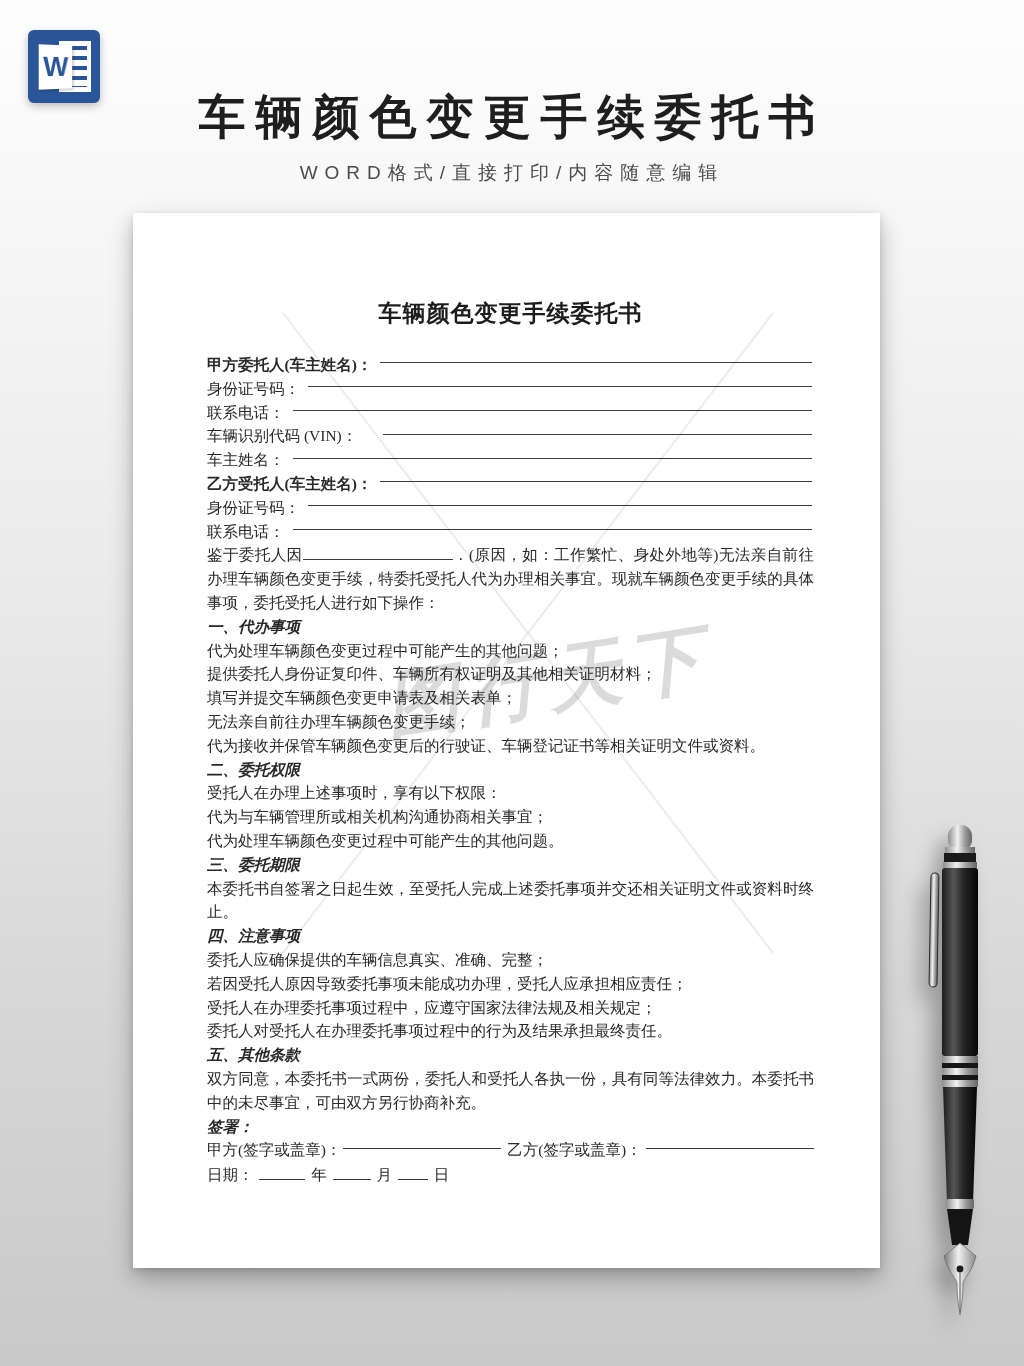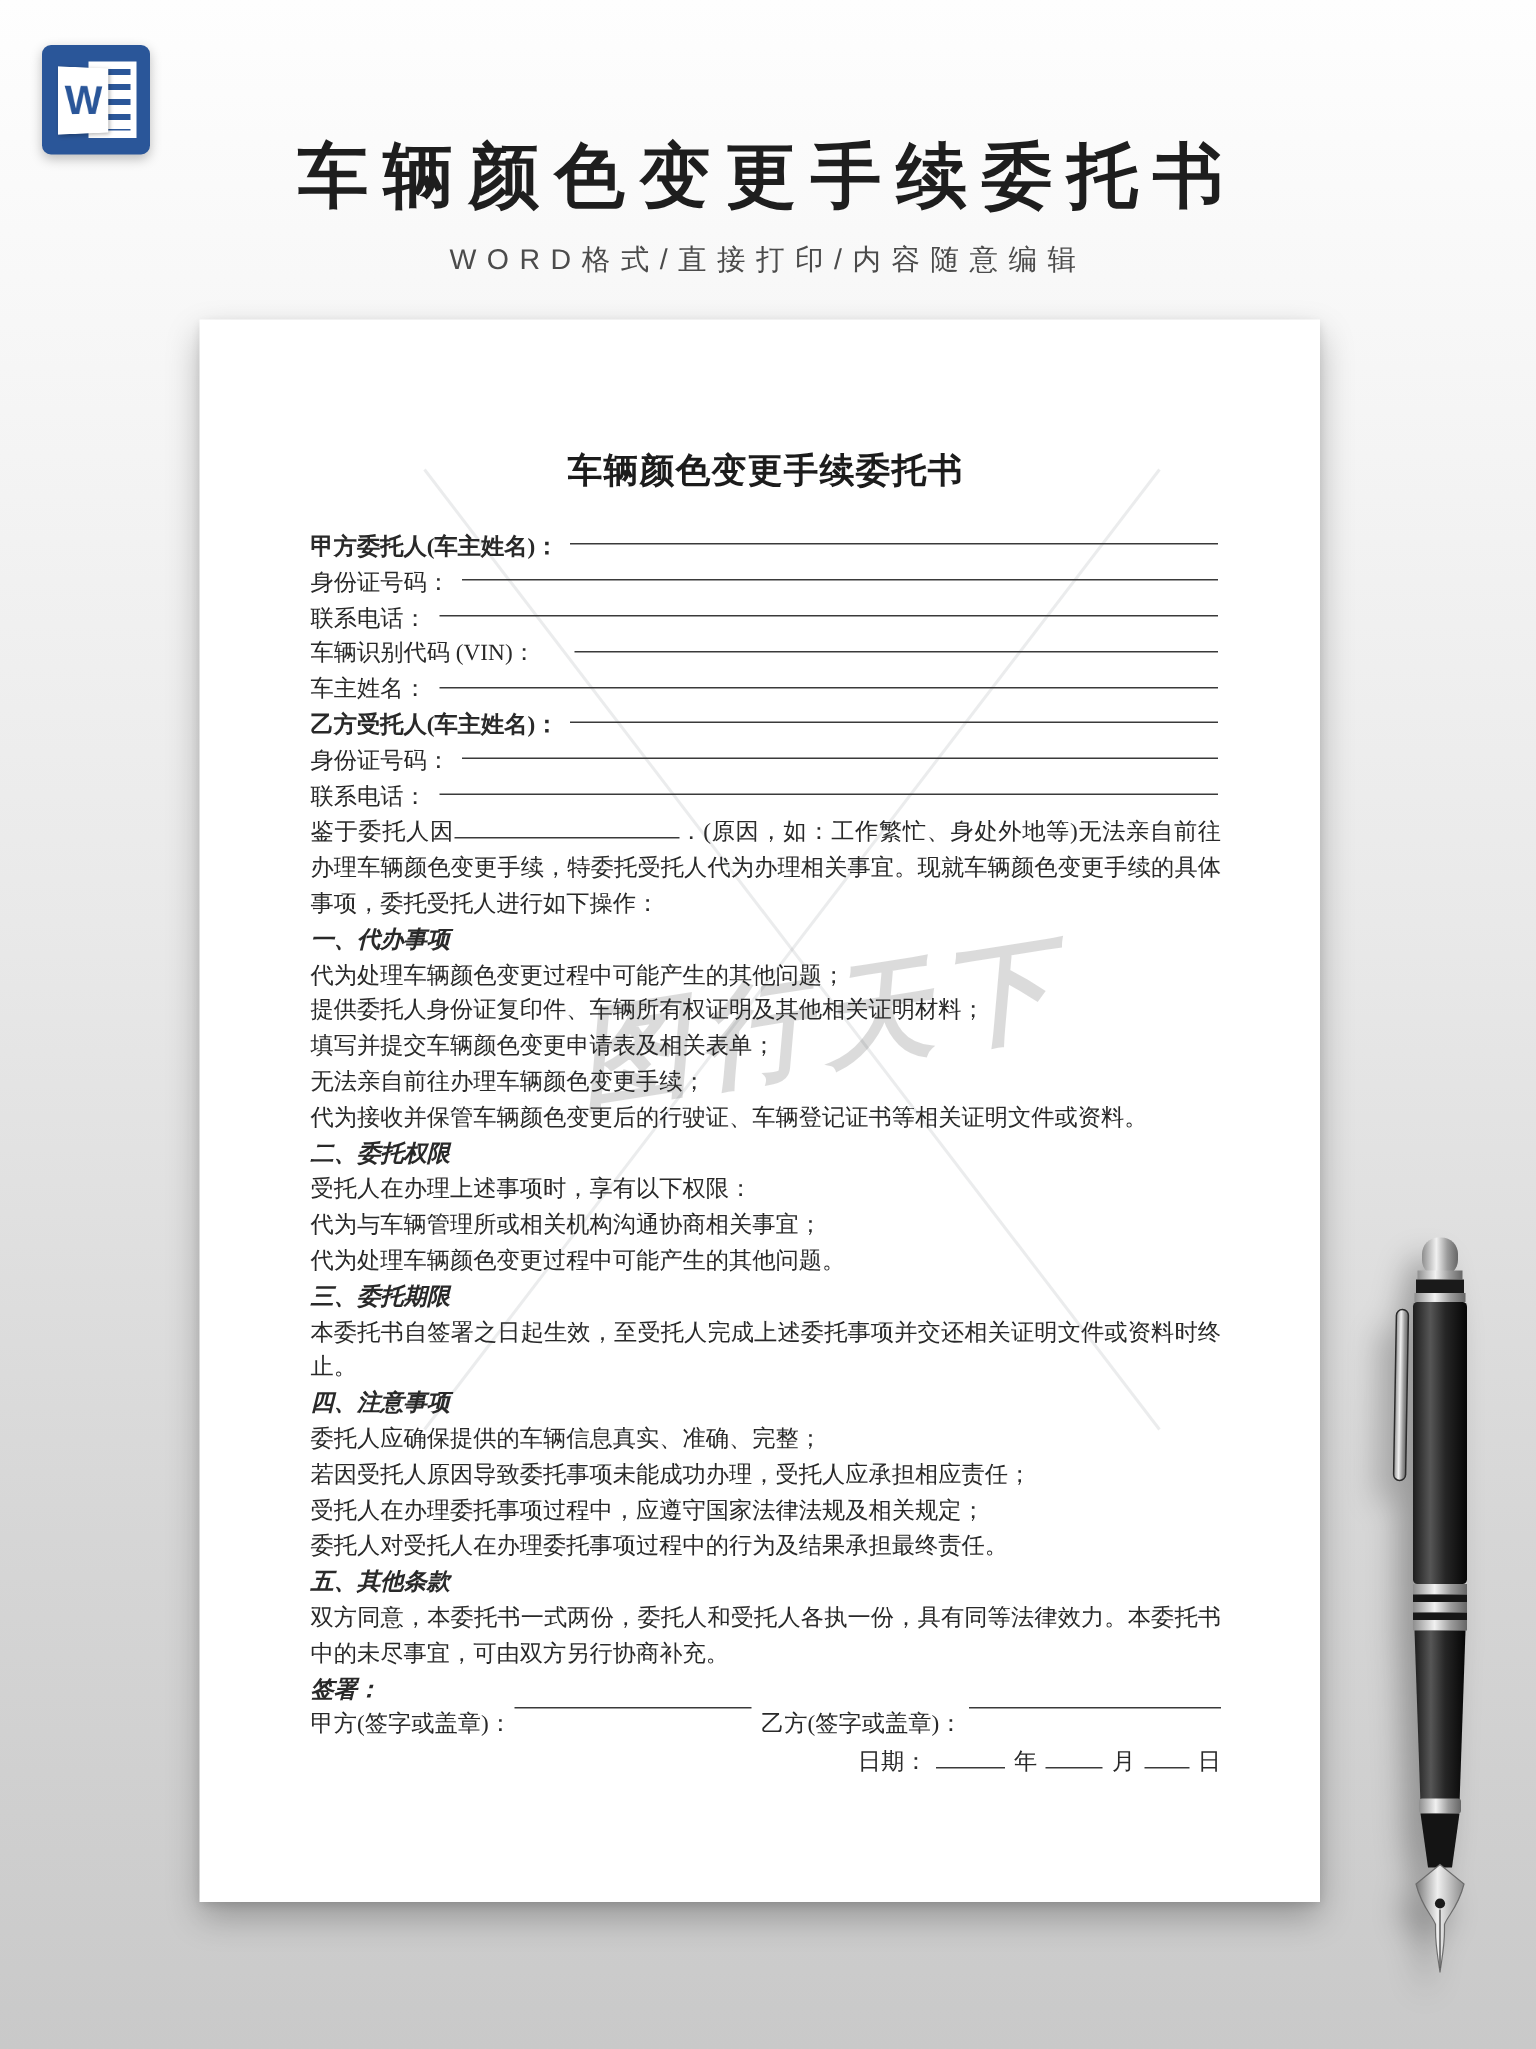--- a/index.html
+++ b/index.html
@@ -45,24 +45,24 @@
                line-height:30px; margin-bottom:24px; color:#1c1c1c; }
   .field-row { display:flex; align-items:center; }
   .field-row .lbl { white-space:nowrap; }
   .field-row.bold .lbl { font-weight:bold; }
   .fill { flex:1; border-bottom:1px solid #3a3a3a; margin:0 2px 4px 8px; height:1px; }
   .fill.gap { margin-left:26px; }
   .para { text-align:justify; }
   .blank { display:inline-block; border-bottom:1px solid #3a3a3a; height:14px; vertical-align:baseline; }
   .w150 { width:150px; } .w46 { width:46px; } .w38 { width:38px; } .w30 { width:30px; }
   .sec-h { font-weight:bold;font-style:italic; }
-  .sig-row { display:flex; align-items:flex-start; }
+  .sig-row { display:flex; align-items:center; }
   .sig-row .grow { flex:1; border-bottom:1px solid #3a3a3a; margin:0 0 4px 4px; height:1px; }
   .sig-row .mid { width:158px; border-bottom:1px solid #3a3a3a; margin:0 6px 4px 2px; height:1px; }
-  .date-row { text-align:right; margin-top:1px; }
+  .date-row { margin-top:1px; }
   .date-row .blank { margin:0 2px; }
 
   
   .pen { position:absolute; left:900px; top:815px;
          filter:drop-shadow(-10px 14px 10px rgba(0,0,0,.30)); }
 </style>
 </head>
 <body>
 
 <div class="stage">

